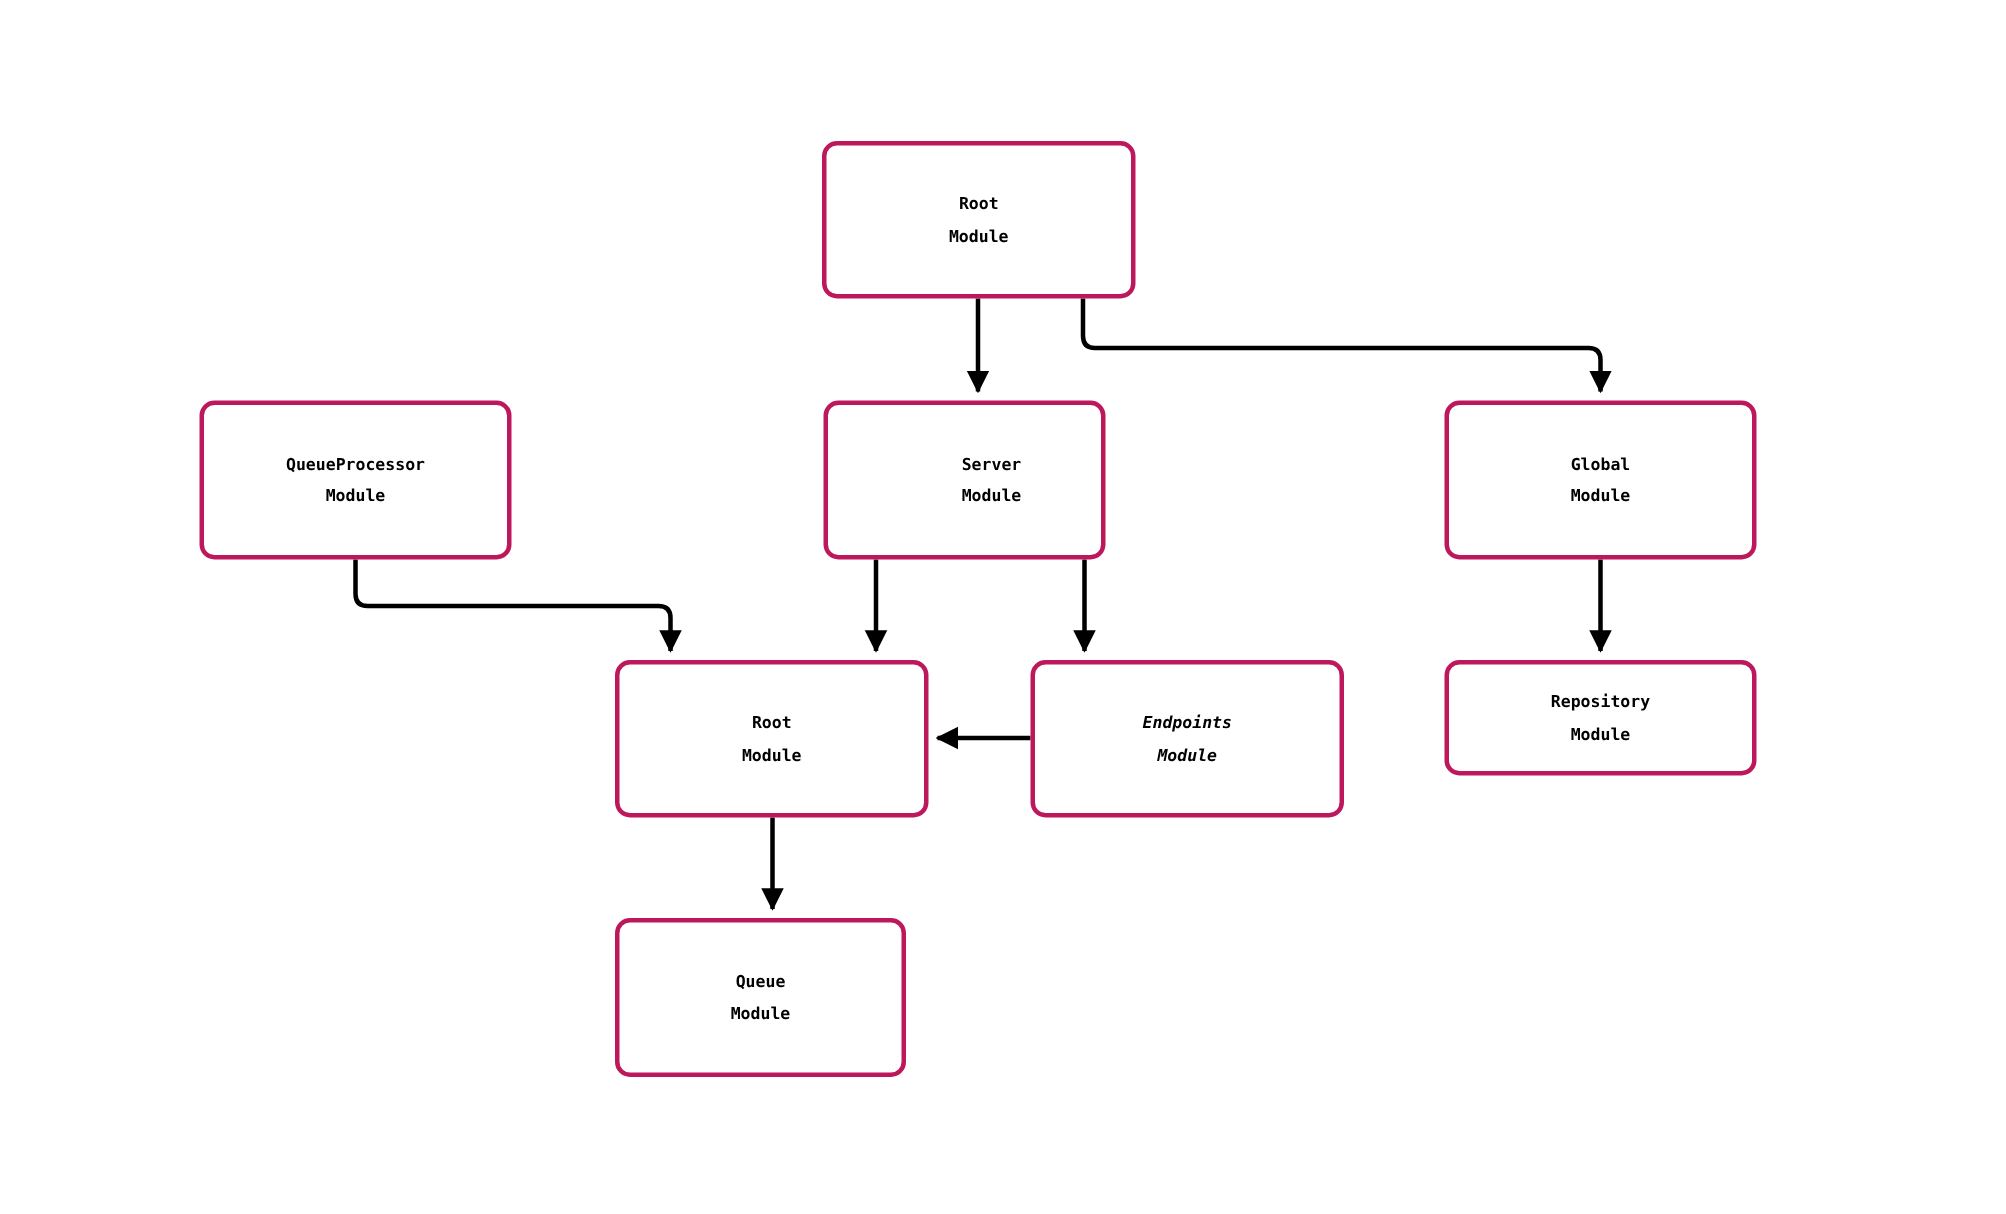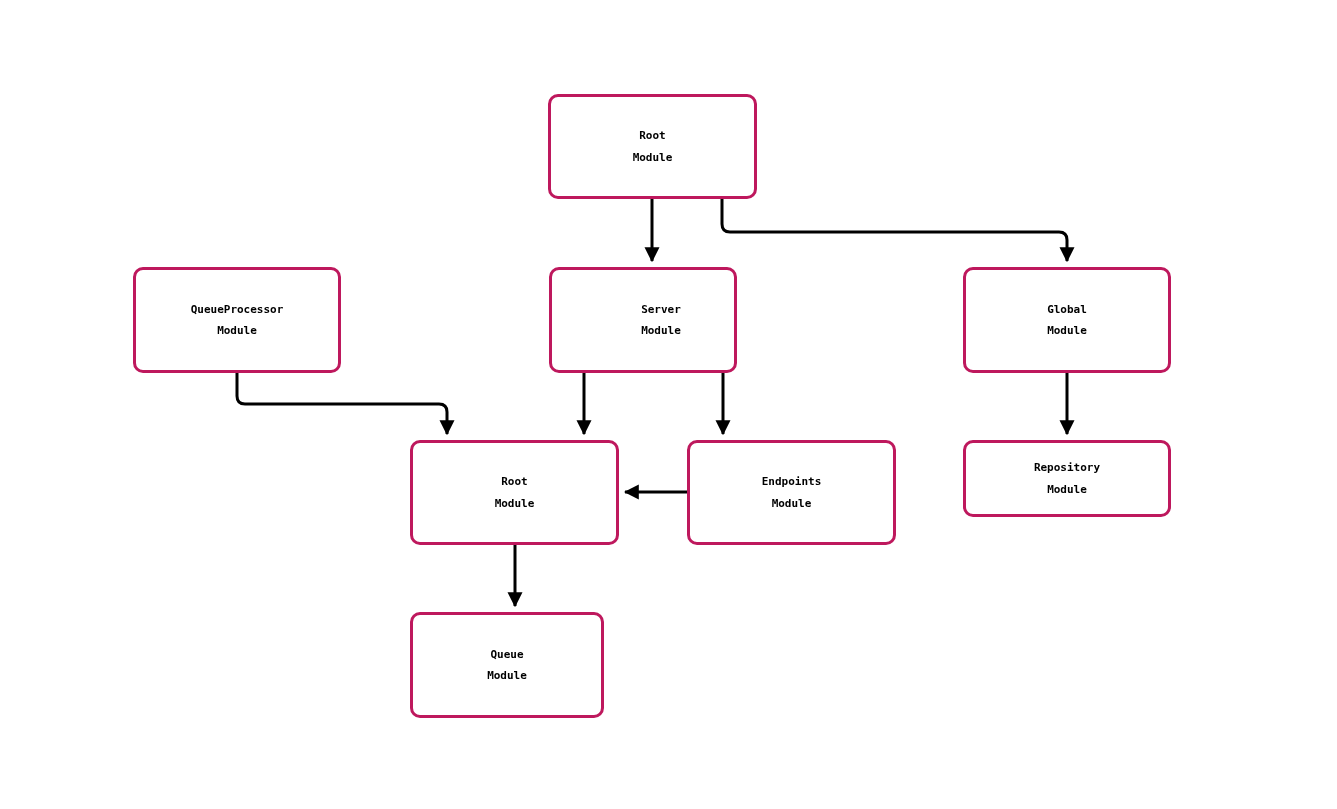--- a/index.html
+++ b/index.html
@@ -42,21 +42,21 @@
     font-size: 11px;
     line-height: 21.5px;
     color: #000000;
   }
   
   .node-root          { left: 548px; top:  94px; width: 209px; height: 105px; }
   .node-queueprocessor{ left: 133px; top: 267px; width: 208px; height: 106px; }
   .node-server        { left: 549px; top: 267px; width: 188px; height: 106px; padding-left: 36px; }
   .node-global        { left: 963px; top: 267px; width: 208px; height: 106px; }
   .node-core          { left: 410px; top: 440px; width: 209px; height: 105px; }
-  .node-endpoints     { left: 687px; top: 440px; width: 209px; height: 105px; }
+  .node-endpoints     { left: 687px; top: 440px; width: 209px; height: 105px; font-style: italic; }
   .node-repository    { left: 963px; top: 440px; width: 208px; height: 77px; }
   .node-queue         { left: 410px; top: 612px; width: 194px; height: 106px; }
 </style>
 </head>
 <body>
 
 <div id="canvas">
 
   <svg id="edges" viewBox="0 0 1337 809" xmlns="http://www.w3.org/2000/svg">
     <defs>

